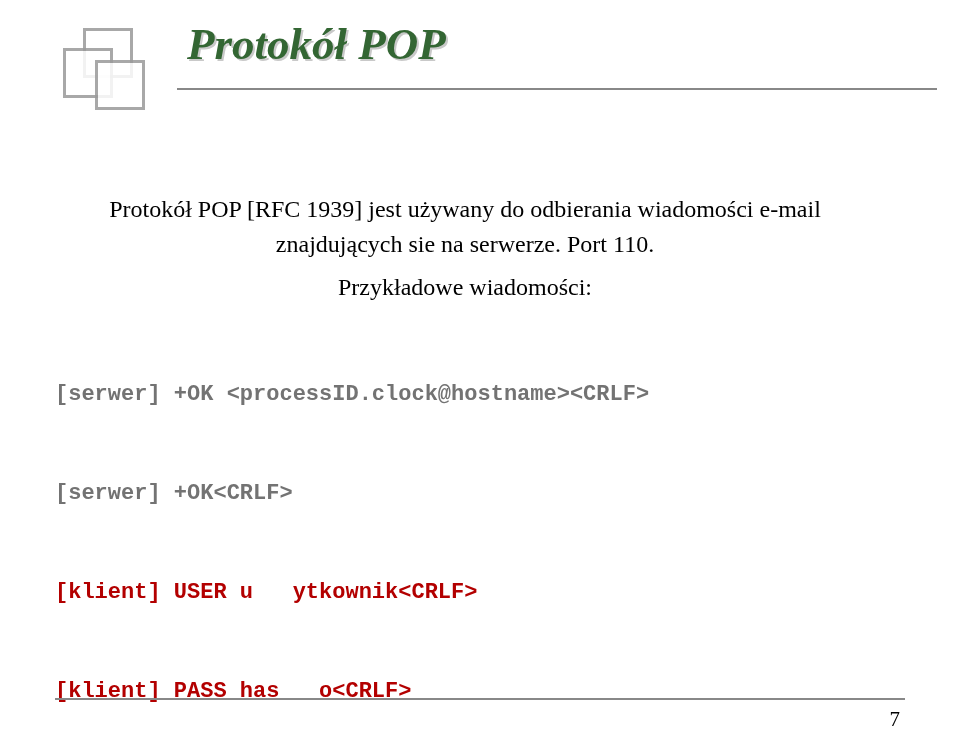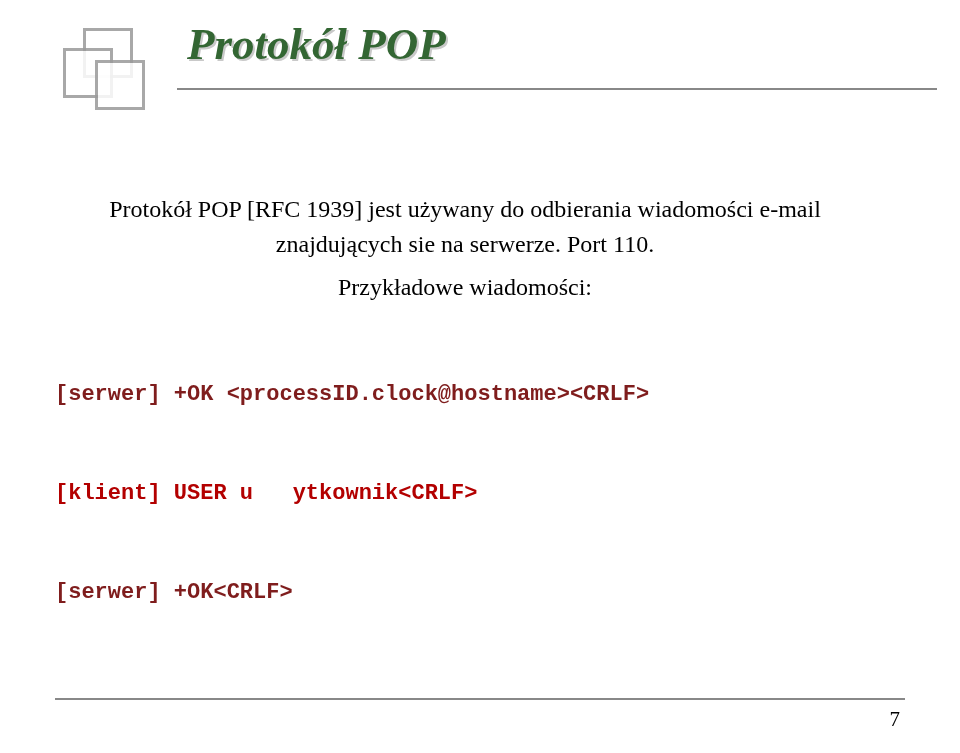--- a/index.html
+++ b/index.html
@@ -58,21 +58,21 @@
 
   .code-block {
     font-family: "Courier New", monospace;
     font-weight: bold;
     font-size: 22px;
     line-height: 1.5;
     white-space: pre;
     margin-top: 2px;
   }
   .code-line { display: block; }
-  .srv { color: #7f1d1d; }
+  .srv { color: #737373; }
   .cli { color: #b30000; }
 
   .bottom-rule {
     position: absolute;
     left: 55px;
     right: 55px;
     bottom: 52px;
     border: none;
     border-top: 2px solid #888;
   }
@@ -99,22 +99,23 @@
       <hr class="title-rule">
     </div>
   </div>
 
   <div class="content">
     <div class="para">Protokół POP [RFC 1939] jest używany do odbierania wiadomości e-mail znajdujących sie na serwerze. Port 110.</div>
     <div class="para">Przykładowe wiadomości:</div>
 
     <div class="code-block">
       <span class="code-line"><span class="srv">[serwer] </span><span class="srv">+OK &lt;processID.clock@hostname&gt;&lt;CRLF&gt;</span></span>
+      <span class="code-line"><span class="srv">[serwer] </span><span class="srv">+OK&lt;CRLF&gt;</span></span>
       <span class="code-line"><span class="cli">[klient] </span><span class="cli">USER u   ytkownik&lt;CRLF&gt;</span></span>
-      <span class="code-line"><span class="srv">[serwer] </span><span class="srv">+OK&lt;CRLF&gt;</span></span>
+      <span class="code-line"><span class="cli">[klient] </span><span class="cli">PASS has   o&lt;CRLF&gt;</span></span>
       
       
       
     </div>
   </div>
 
   <hr class="bottom-rule">
   <div class="page-num">7</div>
 </div>
 

